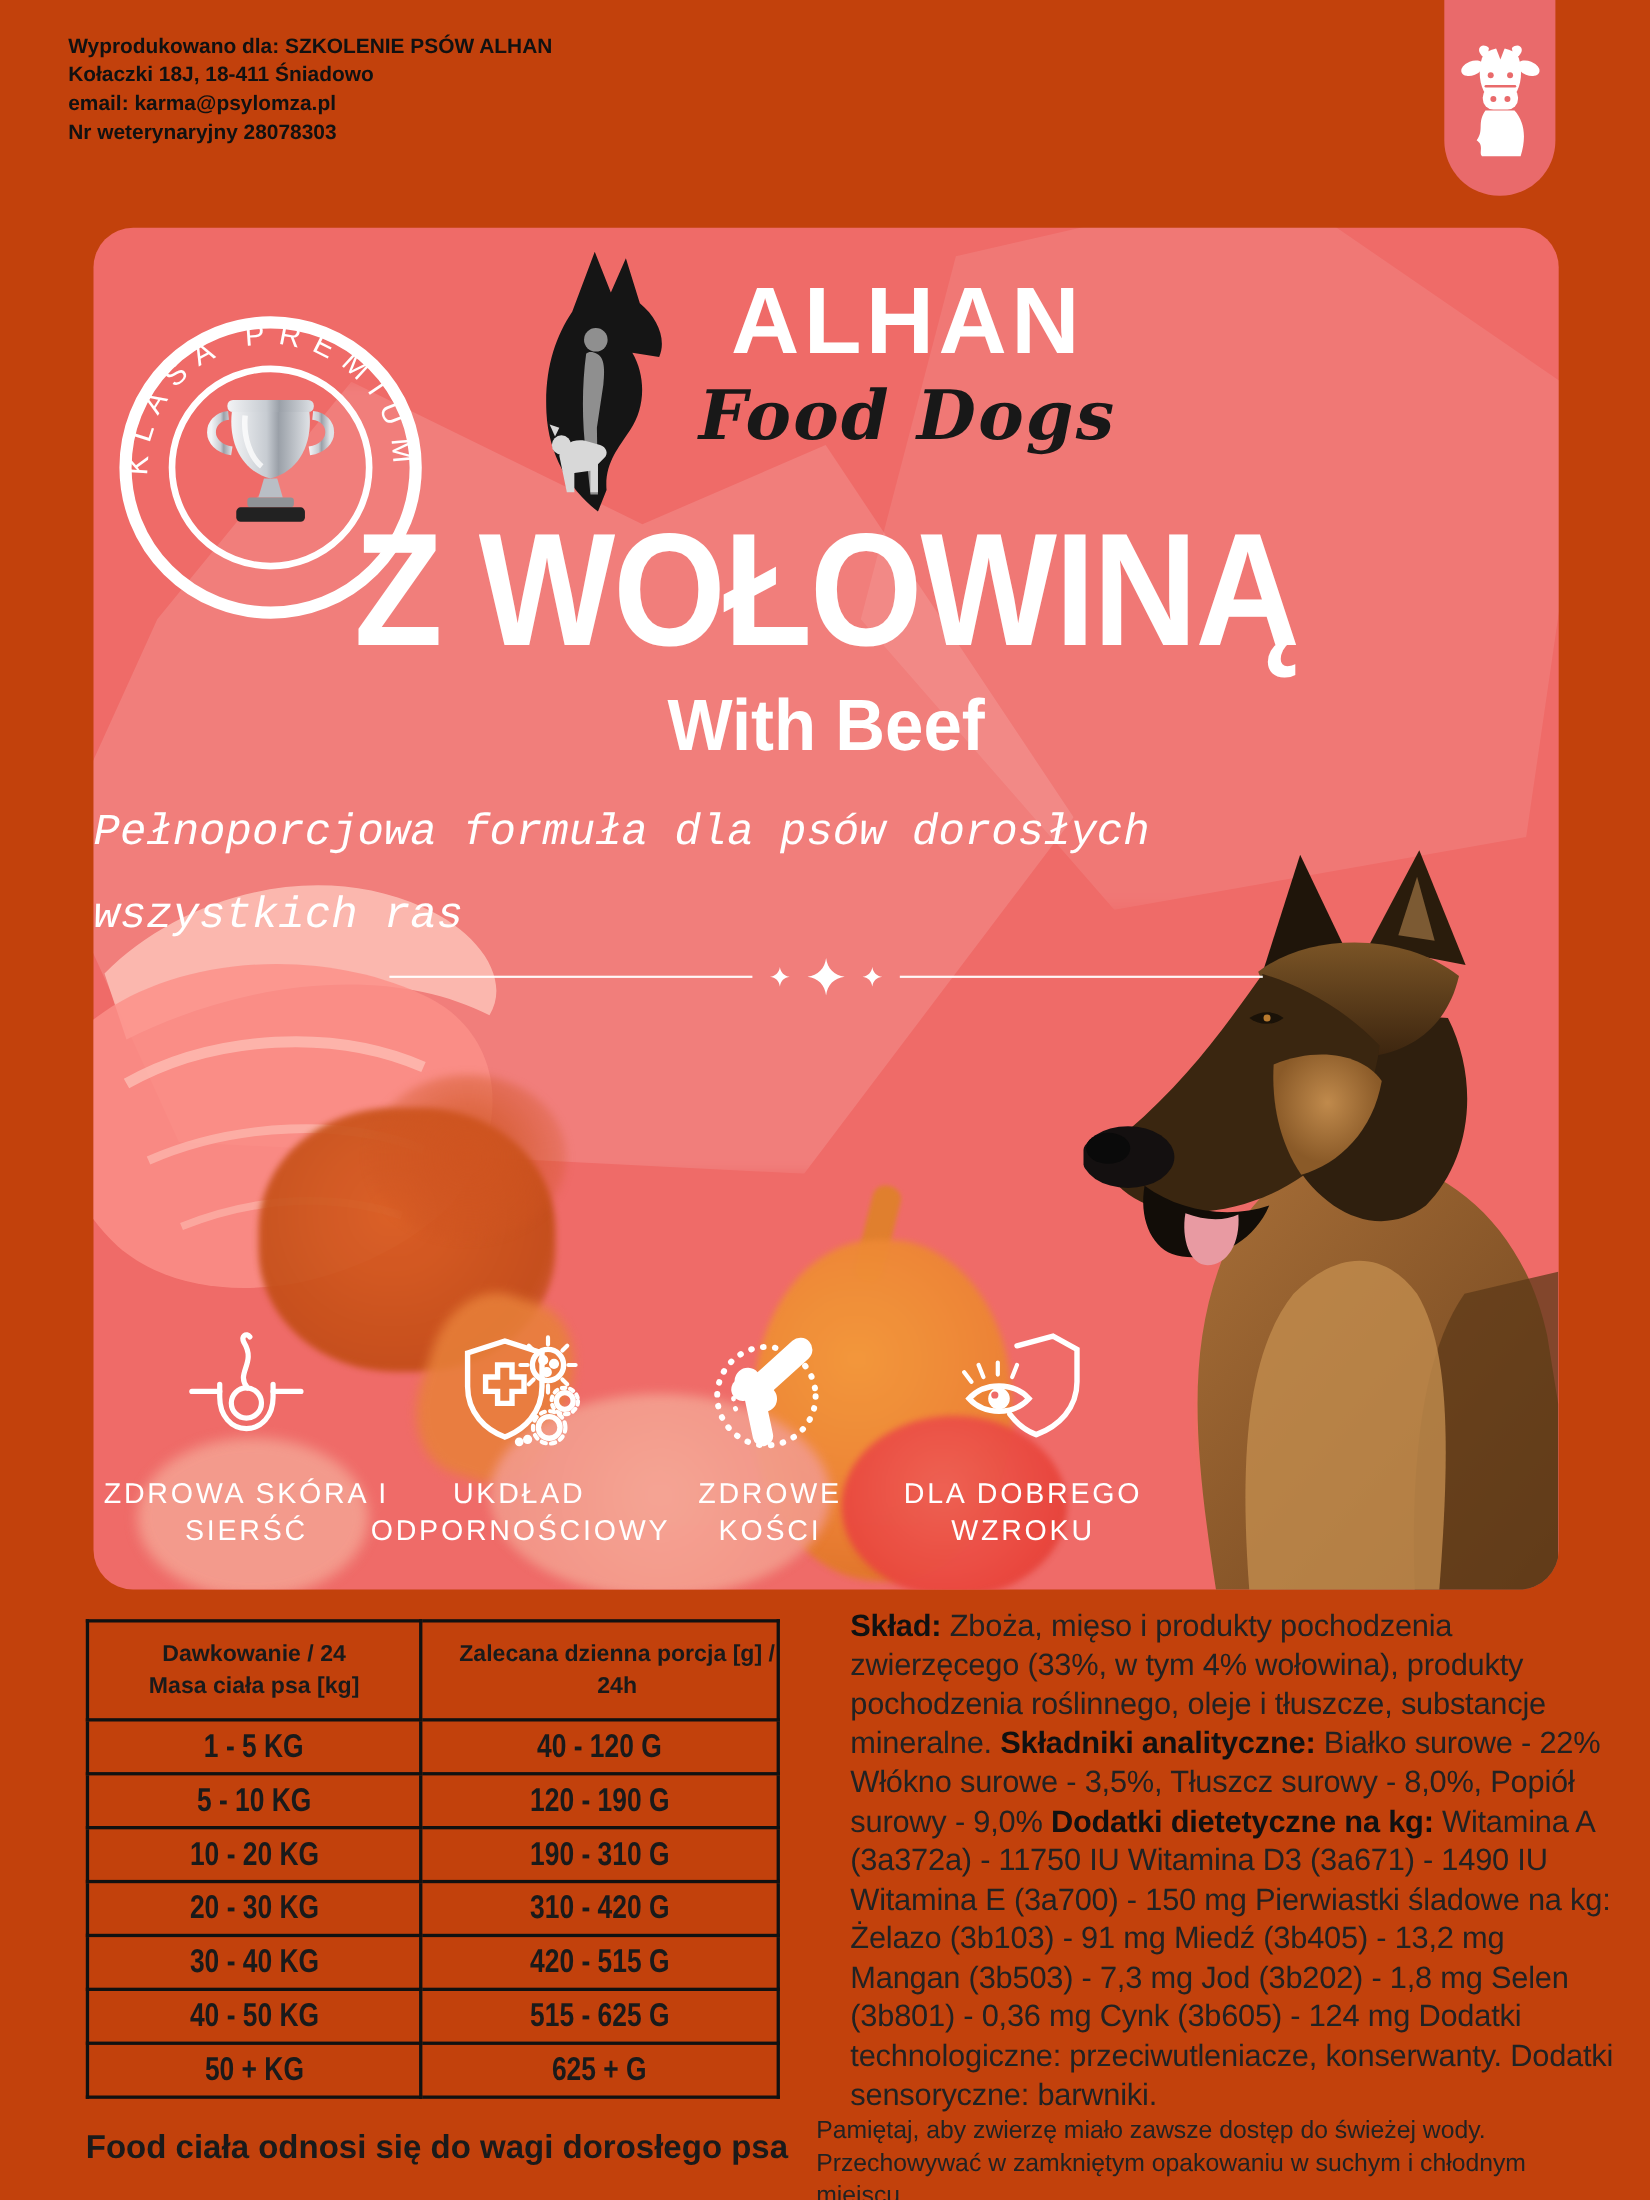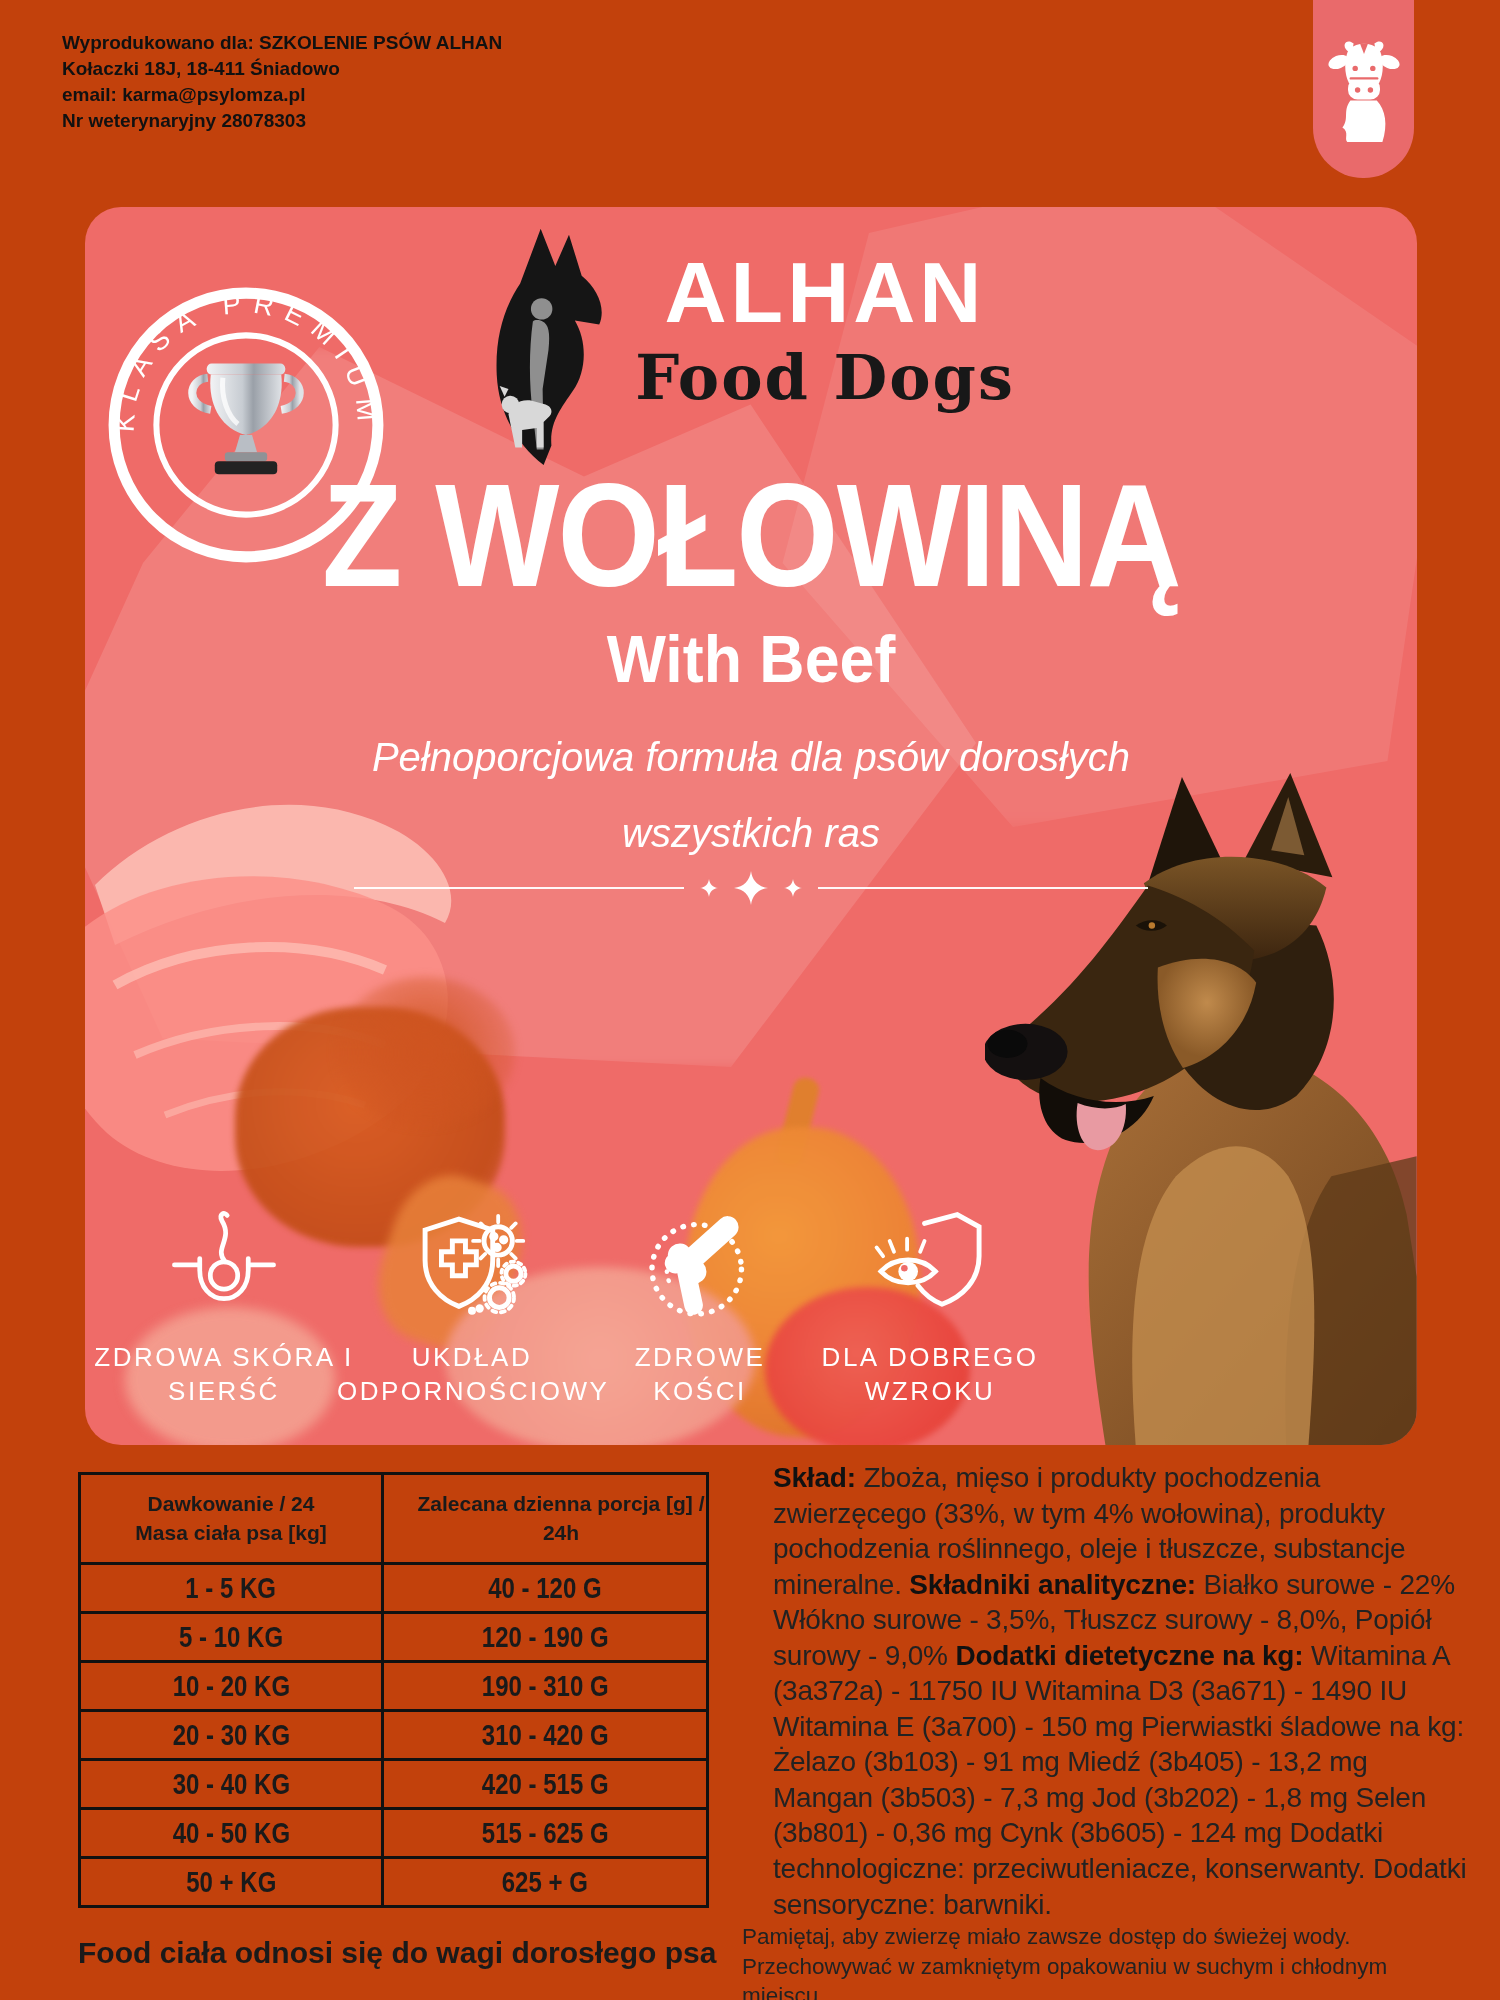--- a/index.html
+++ b/index.html
@@ -42,28 +42,28 @@
   .veg.mush2{left:40px;top:320px;width:210px;height:145px;background:#f4a393;border-radius:50%;filter:blur(6px);opacity:.85;}
   .veg.rveg{left:1010px;top:160px;width:250px;height:290px;background:#ef8a2c;border-radius:48%;filter:blur(5px);opacity:.8;}
   .veg.rtom{left:1120px;top:330px;width:170px;height:145px;background:#e8655c;border-radius:50%;filter:blur(5px);opacity:.9;}
   .dog-photo{position:absolute;left:900px;top:548px;width:432px;height:692px;}
   
   .premium-badge{position:absolute;left:15px;top:72px;width:292px;height:292px;}
   
   .logo-row{position:absolute;left:0;right:0;top:14px;display:flex;justify-content:center;gap:26px;align-items:flex-start;}
   .brand-text{margin-top:28px;text-align:center;}
   .brand-name{font-size:86px;font-weight:700;letter-spacing:4px;color:#fff;line-height:1;}
-  .brand-sub{font-family:"DejaVu Serif",serif;font-weight:700;font-size:62px;color:#181818;margin-top:6px;letter-spacing:2px;}
+  .brand-sub{font-family:"DejaVu Serif",serif;font-style:italic;font-weight:700;font-size:62px;color:#181818;margin-top:6px;letter-spacing:2px;}
   
   .title{position:absolute;left:0;right:0;top:252px;text-align:center;color:#fff;
          font-size:146px;font-weight:700;line-height:1.05;transform:scaleX(.9);letter-spacing:-2px;}
   .subtitle{position:absolute;left:0;right:0;top:414px;text-align:center;color:#fff;
             font-size:66px;font-weight:700;transform:scaleX(.95);}
-  .tagline{position:absolute;left:0;right:0;text-align:center;color:#fff;
-           font-family:Liberation Sans, sans-serif;font-style:italic;font-size:40px;}
+  .tagline{position:absolute;left:0;right:0;color:#fff;
+           font-family:Liberation Mono, monospace;font-style:italic;font-size:40px;}
   .tagline.l1{top:528px;}
   .tagline.l2{top:604px;}
   .divider{position:absolute;left:0;right:0;top:664px;display:flex;align-items:center;justify-content:center;gap:16px;}
   .divider .line{width:330px;height:2px;background:rgba(255,255,255,.95);}
   .divider svg{display:block;}
   
   .feature{position:absolute;top:998px;width:270px;text-align:center;color:#fff;}
   .feature .ficon{height:122px;display:flex;align-items:center;justify-content:center;}
   .feature .flabel{margin-top:14px;font-size:26px;letter-spacing:2.5px;line-height:1.3;text-align:center;}
   .f1{left:4px;} .f2{left:252px;} .f3{left:480px;} .f4{left:710px;}

